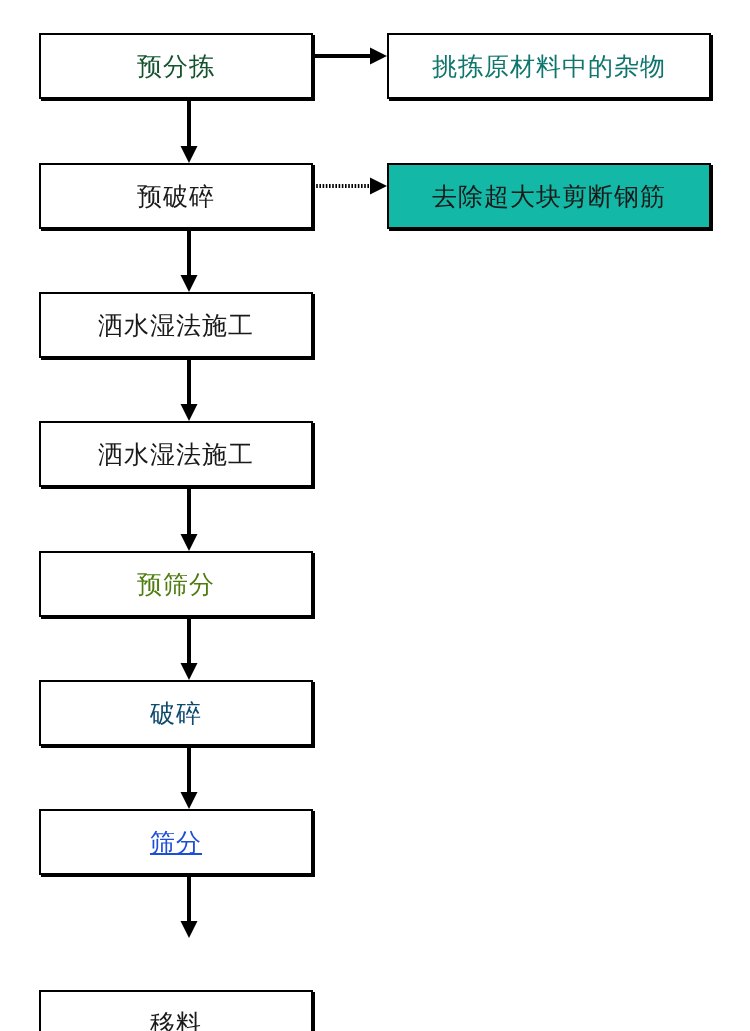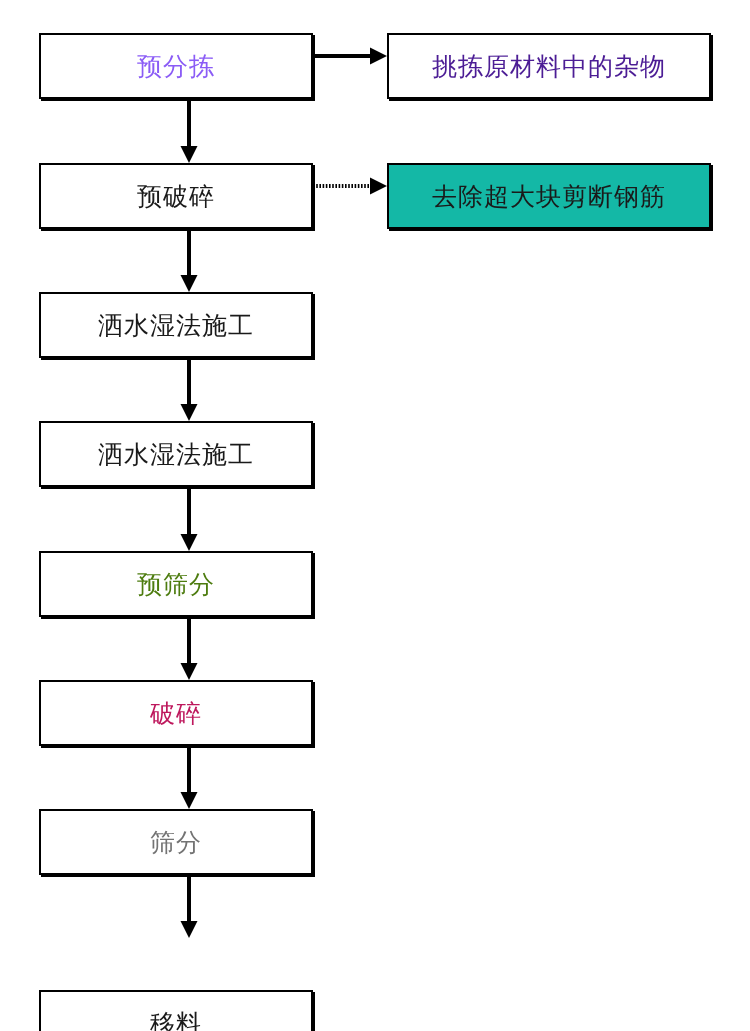--- a/index.html
+++ b/index.html
@@ -86,44 +86,44 @@
         <polygon points="370,47.5 370,64.5 387,56" fill="#000000"></polygon>
       </g>
       <g>
         <line x1="313" y1="186" x2="372" y2="186" stroke="#000000" stroke-width="4" stroke-dasharray="1.6 1.6" stroke-linecap="butt"></line>
         <polygon points="370,177.5 370,194.5 387,186" fill="#000000"></polygon>
       </g>
     </svg>
 
   <div id="node-layer">
       <div class="node" style="left: 39px; top: 33px; width: 274px; height: 66px; border-color: rgb(0, 0, 0); background: rgb(255, 255, 255);">
-        <span class="node-label" style="color: #8b5cf6;">预分拣</span>
+        <span class="node-label" style="color: #14532d;">预分拣</span>
       </div>
       <div class="node" style="left: 39px; top: 163px; width: 274px; height: 66px; border-color: rgb(0, 0, 0); background: rgb(255, 255, 255);">
         <span class="node-label" style="color: rgb(26, 26, 26);">预破碎</span>
       </div>
       <div class="node" style="left: 39px; top: 292px; width: 274px; height: 66px; border-color: rgb(0, 0, 0); background: rgb(255, 255, 255);">
         <span class="node-label" style="color: rgb(26, 26, 26);">洒水湿法施工</span>
       </div>
       <div class="node" style="left: 39px; top: 421px; width: 274px; height: 66px; border-color: rgb(0, 0, 0); background: rgb(255, 255, 255);">
         <span class="node-label" style="color: rgb(26, 26, 26);">洒水湿法施工</span>
       </div>
       <div class="node" style="left: 39px; top: 551px; width: 274px; height: 66px; border-color: rgb(0, 0, 0); background: rgb(255, 255, 255);">
         <span class="node-label" style="color: #4d7c0f;">预筛分</span>
       </div>
       <div class="node" style="left: 39px; top: 680px; width: 274px; height: 66px; border-color: rgb(0, 0, 0); background: rgb(255, 255, 255);">
-        <span class="node-label" style="color: #be185d;">破碎</span>
+        <span class="node-label" style="color: #0c4a6e;">破碎</span>
       </div>
       <div class="node" style="left: 39px; top: 809px; width: 274px; height: 66px; border-color: rgb(0, 0, 0); background: rgb(255, 255, 255);">
-        <span class="node-label" style="color: #737373;">筛分</span>
+        <span class="node-label" style="color: #1d4ed8; text-decoration: underline;">筛分</span>
       </div>
       <div class="node" style="left: 39px; top: 990px; width: 274px; height: 66px; border-color: rgb(0, 0, 0); background: rgb(255, 255, 255);">
         <span class="node-label" style="color: rgb(26, 26, 26);">移料</span>
       </div>
       <div class="node" style="left: 387px; top: 33px; width: 324px; height: 66px; border-color: rgb(0, 0, 0); background: rgb(255, 255, 255);">
-        <span class="node-label" style="color: #4c1d95;">挑拣原材料中的杂物</span>
+        <span class="node-label" style="color: #0f766e;">挑拣原材料中的杂物</span>
       </div>
       <div class="node" style="left: 387px; top: 163px; width: 324px; height: 66px; border-color: rgb(0, 0, 0); background: #14b8a6;">
         <span class="node-label" style="color: rgb(26, 26, 26);">去除超大块剪断钢筋</span>
       </div>
     </div>
 
 </div>
 
 </body></html>

